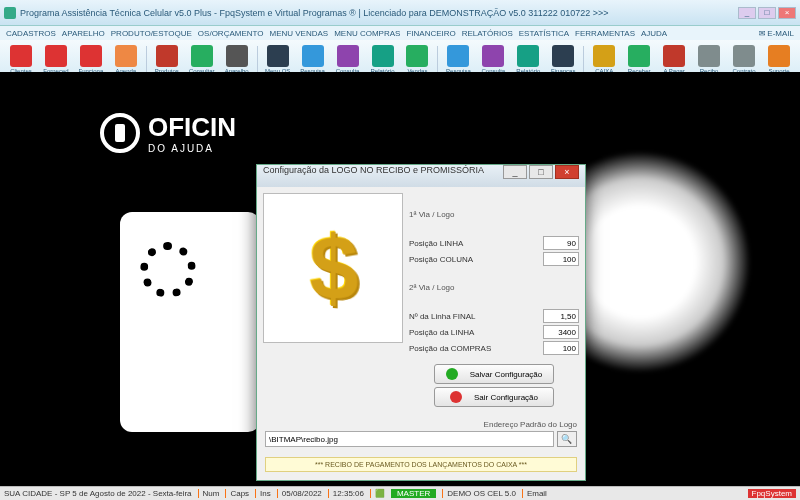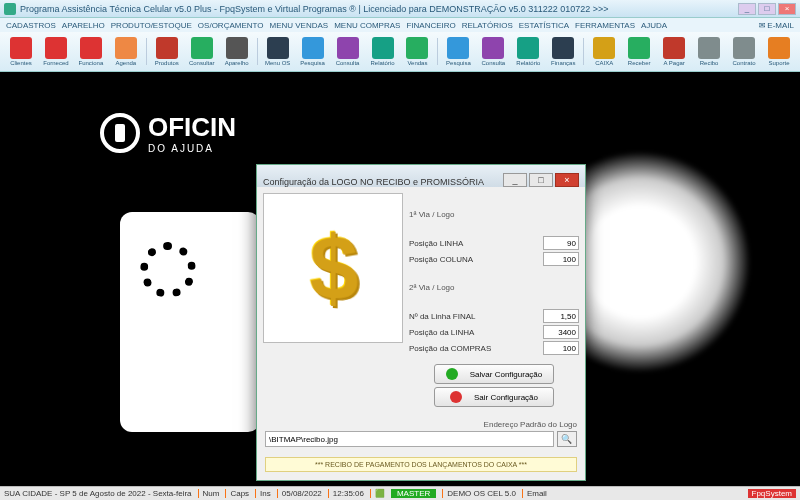--- a/index.html
+++ b/index.html
@@ -1,18 +1,18 @@
 <!DOCTYPE html>
 <html><head>
 <meta charset="utf-8">
 <style>
 * { box-sizing: border-box; margin: 0; padding: 0; font-family: Tahoma, Arial, sans-serif; }
 body { width: 800px; height: 500px; overflow: hidden; background: #d4e4ed; position: relative; }
 
-.titlebar { height: 18px; background: linear-gradient(#e8f4fb,#c9e3f2); display: flex; align-items: center; padding: 0 4px; font-size: 9px; color: #2a5a7a; border-bottom: 1px solid #9cc; }
+.titlebar { height: 26px; background: linear-gradient(#e8f4fb,#c9e3f2); display: flex; align-items: center; padding: 0 4px; font-size: 9px; color: #2a5a7a; border-bottom: 1px solid #9cc; }
 .titlebar .icon { width: 12px; height: 12px; background: #3a8; border-radius: 2px; margin-right: 4px; }
 .titlebar .ctrls { margin-left: auto; display: flex; gap: 2px; }
 .titlebar .ctrls span { width: 18px; height: 12px; background: #dce; border: 1px solid #abc; font-size: 8px; text-align: center; line-height: 10px; cursor: pointer; }
 .titlebar .ctrls span:last-child { background: #e77; color: #fff; }
 
 .menubar { height: 14px; background: #e8f4fb; display: flex; gap: 6px; padding: 0 6px; font-size: 8px; color: #2a5a7a; align-items: center; }
 .menubar span { cursor: pointer; }
 .menubar .email { margin-left: auto; display: flex; align-items: center; gap: 2px; }
 
 .toolbar { height: 40px; background: linear-gradient(#f4fafd,#d8ecf6); display: flex; padding: 2px 4px; gap: 1px; border-bottom: 1px solid #9cc; overflow: hidden; }
@@ -23,21 +23,21 @@
 .workspace { position: absolute; top: 72px; left: 0; right: 0; bottom: 14px; background: #000; overflow: hidden; }
 .bg-logo { position: absolute; left: 100px; top: 40px; color: #fff; font-size: 26px; font-weight: 700; display: flex; align-items: center; gap: 8px; }
 .bg-logo .gear { width: 40px; height: 40px; border: 4px solid #fff; border-radius: 50%; display: flex; align-items: center; justify-content: center; }
 .bg-logo .gear::after { content: ""; width: 10px; height: 18px; background: #fff; border-radius: 2px; }
 .bg-logo .sub { font-size: 10px; font-weight: 400; display: block; letter-spacing: 2px; }
 .bg-phone { position: absolute; left: 120px; top: 140px; width: 140px; height: 220px; background: #fff; border-radius: 12px; }
 .bg-phone::after { content: ""; position: absolute; top: 30px; left: 20px; width: 40px; height: 40px; border: 8px dotted #000; border-radius: 50%; }
 .bg-splash { position: absolute; right: 30px; top: 60px; width: 260px; height: 260px; background: radial-gradient(ellipse at center,#fff 30%,#ccc 45%,transparent 60%); filter: blur(2px); }
 
 .dialog { position: absolute; left: 256px; top: 92px; width: 330px; background: #f0f0f0; border: 1px solid #6a8; box-shadow: 0 4px 16px rgba(0,0,0,.6); }
-.dlg-title { height: 22px; background: linear-gradient(#e8f0f6,#d0dce6); display: flex; align-items: flex-end; padding: 0 6px; font-size: 9px; color: #333; }
+.dlg-title { height: 22px; background: linear-gradient(#e8f0f6,#d0dce6); display: flex; align-items: flex-start; padding: 0 6px; font-size: 9px; color: #333; }
 .dlg-title .dctrls { margin-left: auto; display: flex; gap: 2px; }
 .dlg-title .dctrls span { width: 24px; height: 14px; font-size: 9px; text-align: center; line-height: 12px; border: 1px solid #999; cursor: pointer; }
 .dlg-title .dctrls .cls { background: #d04030; color: #fff; border-color: #a03020; }
 .dlg-title .dctrls .mm { background: #e8e8e8; }
 
 .dlg-body { padding: 6px; display: flex; gap: 6px; }
 .preview { width: 140px; height: 150px; background: #fff; border: 1px solid #bbb; display: flex; align-items: center; justify-content: center; }
 .dollar { font-size: 90px; font-weight: 700; color: #d4a017; text-shadow: 2px 2px 0 #b8860b, -1px -1px 0 #ffd700; transform: perspective(100px) rotateY(-12deg); }
 
 .fields { flex: 1; font-size: 8px; color: #333; }

